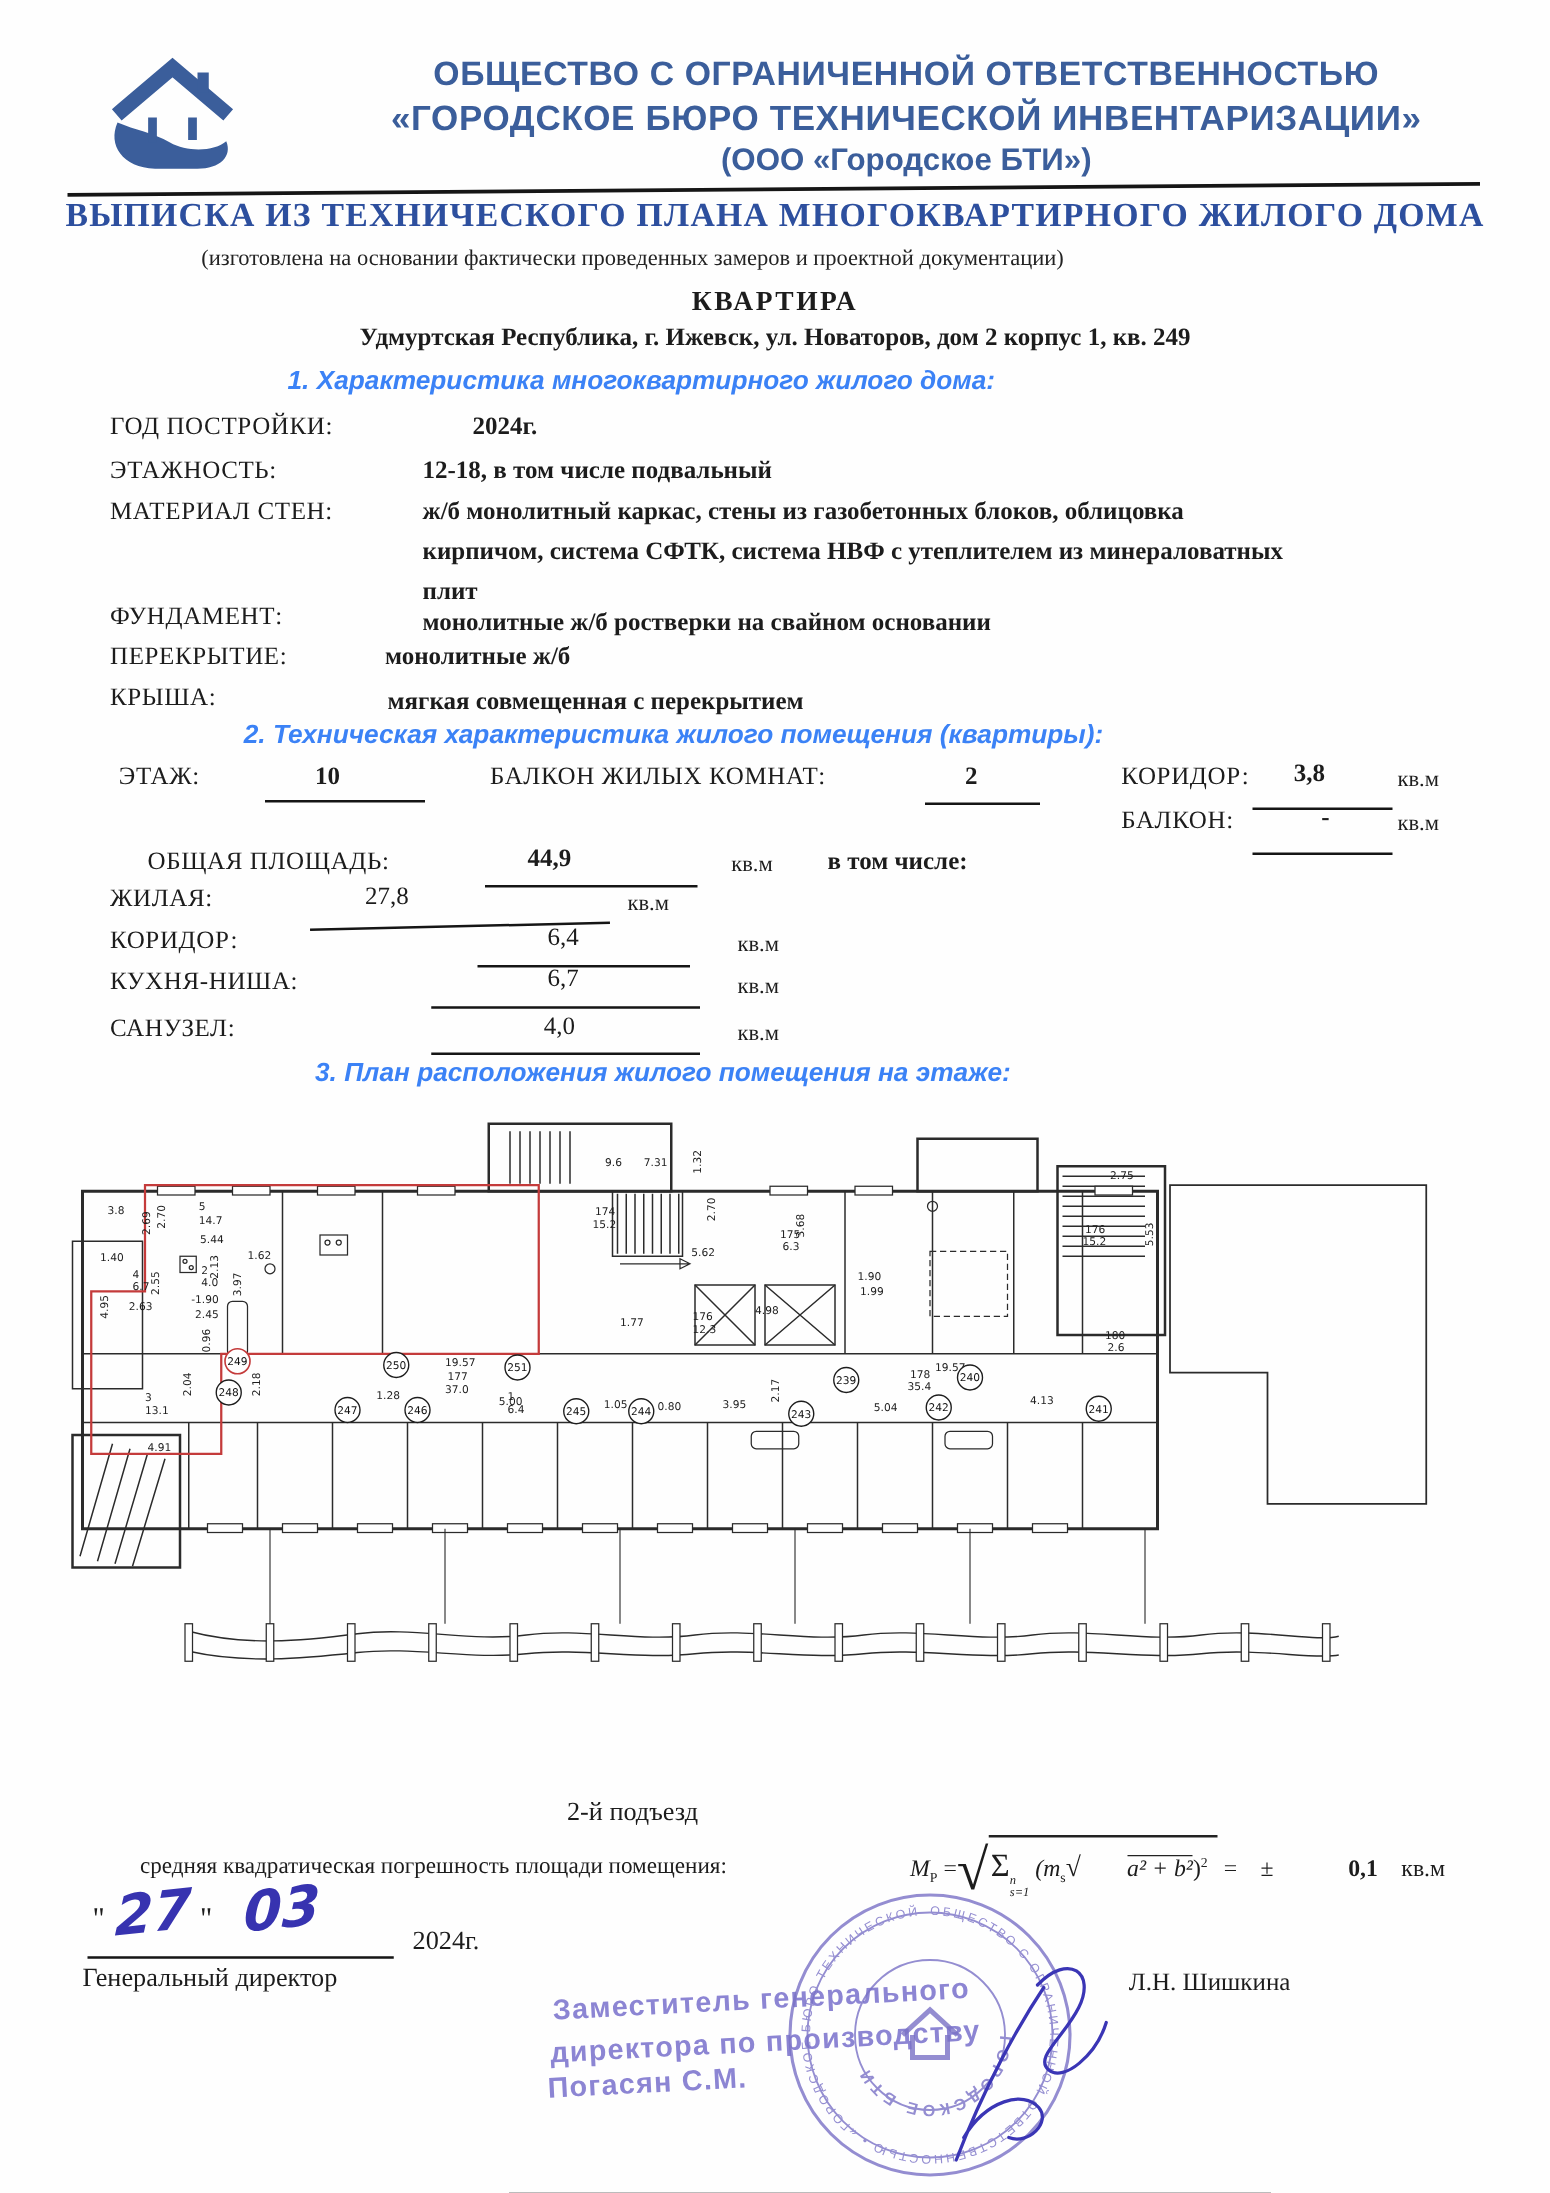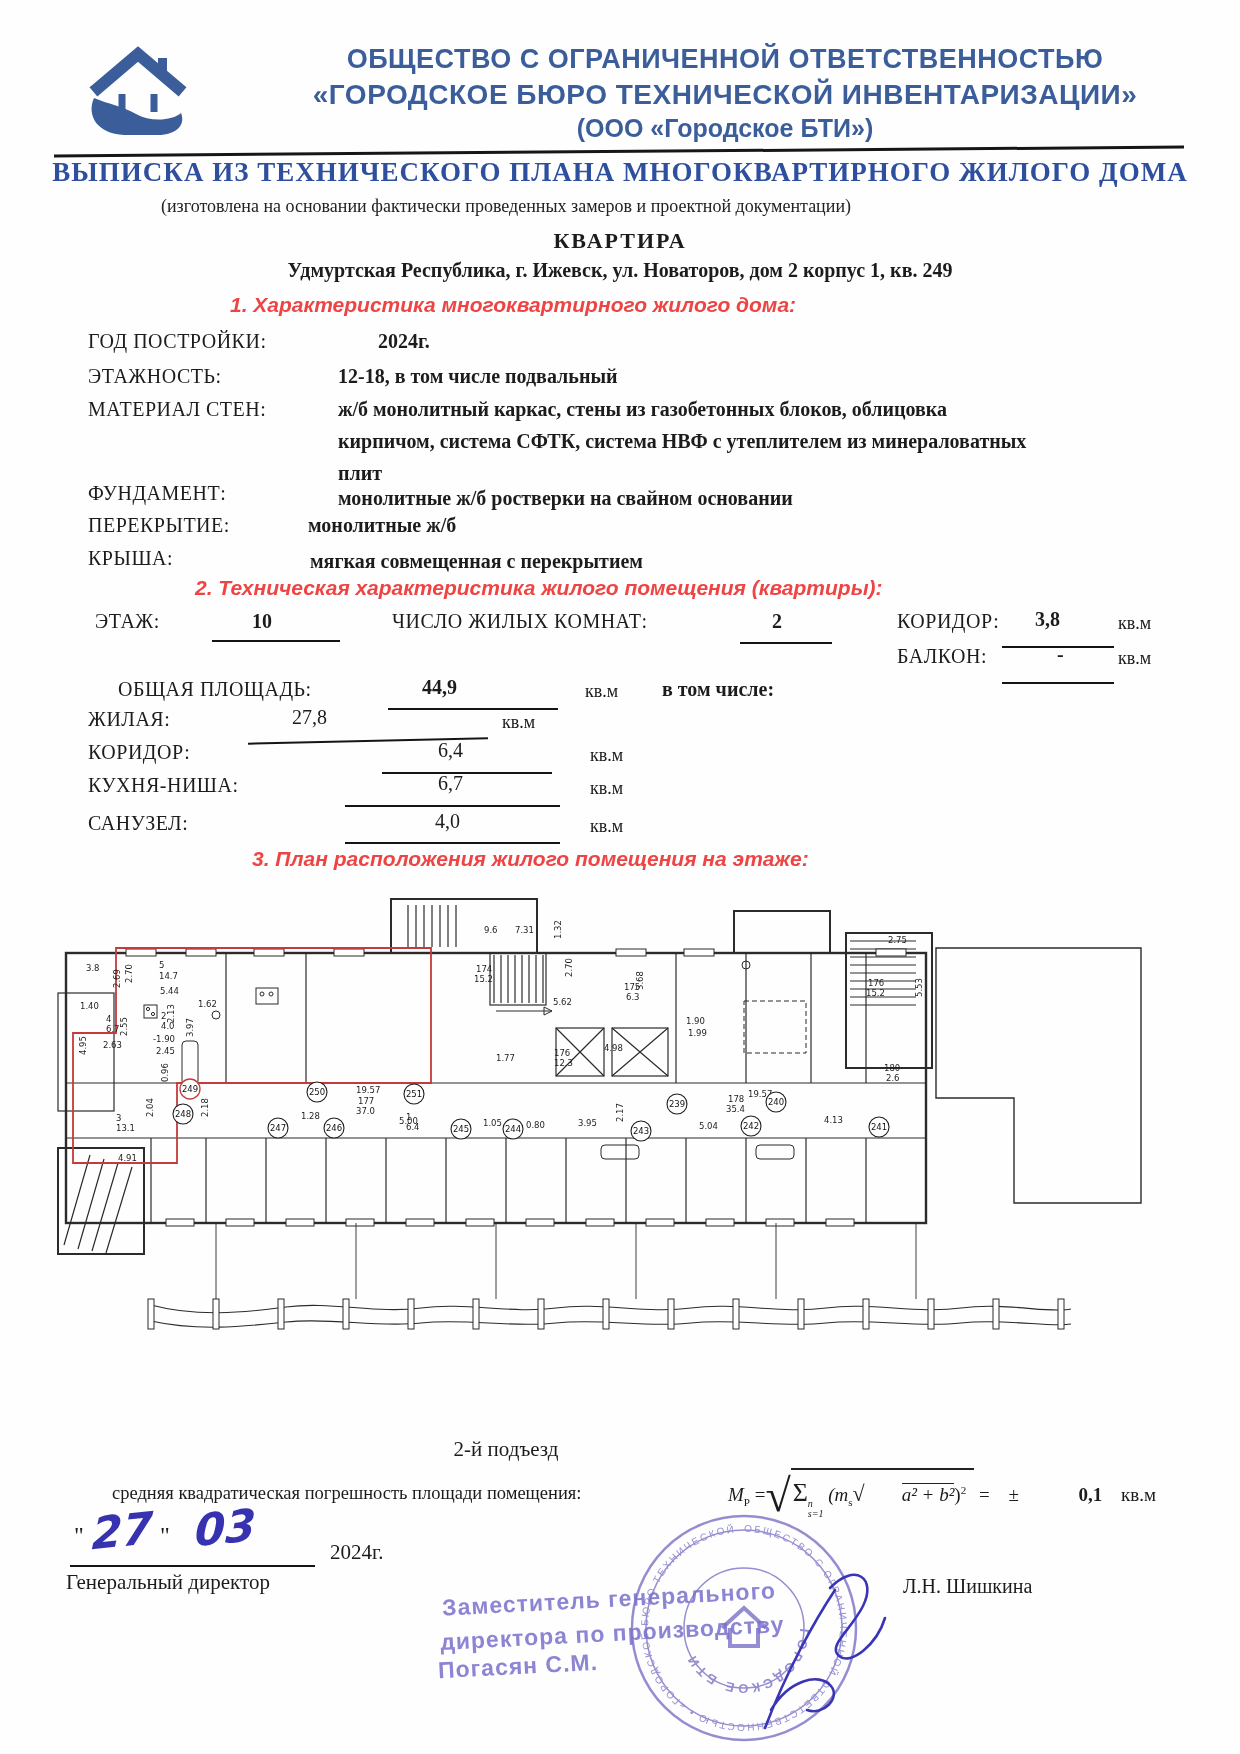--- a/index.html
+++ b/index.html
@@ -11,21 +11,21 @@
        font-family:"Liberation Sans",sans-serif;font-weight:bold;color:#3b5e9b;}
   .org .l1{font-size:27px;letter-spacing:.5px;}
   .org .l2{font-size:28px;letter-spacing:.5px;margin-top:4px;}
   .org .l3{font-size:25px;margin-top:3px;}
   .divider{position:absolute;left:54px;top:150px;width:1130px;height:3px;background:#161616;transform:rotate(-0.45deg);}
   .doc-title{position:absolute;left:0;top:157px;width:1240px;text-align:center;color:#2d4f9e;
              font-weight:bold;font-size:27px;letter-spacing:1px;}
   .doc-sub{position:absolute;left:0;top:196px;width:1012px;text-align:center;font-size:18px;color:#222;}
   .doc-type{position:absolute;left:0;top:228px;width:1240px;text-align:center;font-weight:bold;font-size:22px;letter-spacing:2px;}
   .address{position:absolute;left:0;top:259px;width:1240px;text-align:center;font-weight:bold;font-size:20px;}
-  .sec-h{position:absolute;font-family:"Liberation Sans",sans-serif;font-style:italic;font-weight:bold;font-size:21px;color:#ef4444;}
+  .sec-h{position:absolute;font-family:"Liberation Sans",sans-serif;font-style:italic;font-weight:bold;font-size:21px;color:#3b82f6;}
   .f-label{position:absolute;left:88px;font-size:20px;letter-spacing:.5px;}
   .f-value{position:absolute;font-weight:bold;font-size:20px;}
   .u-line{position:absolute;height:2px;background:#151515;}
   .kvm{position:absolute;font-size:18px;}
   
   .plan-wrap{position:absolute;left:56px;top:893px;width:1128px;height:485px;}
   svg text.pl{font:8.5px "DejaVu Sans",sans-serif;fill:#1d1d1d;}
   svg text.pn{font:8.5px "DejaVu Sans",sans-serif;fill:#111;text-anchor:middle;}
   svg .unit circle{fill:#fff;stroke:#1d1d1d;stroke-width:1.1;}
   svg .unit.red circle{stroke:#c43b3b;stroke-width:1.3;}
@@ -102,21 +102,21 @@
   <div class="f-value" style="left:308px;top:514px">монолитные ж/б</div>
 
   <div class="f-label" style="top:547px">КРЫША:</div>
   <div class="f-value" style="left:310px;top:550px">мягкая совмещенная с перекрытием</div>
 
   <div class="sec-h" style="left:195px;top:576px">2. Техническая характеристика жилого помещения (квартиры):</div>
 
   <div class="f-label" style="left:95px;top:610px">ЭТАЖ:</div>
   <div class="f-value" style="left:252px;top:610px">10</div>
   <div class="u-line" style="left:212px;top:640px;width:128px"></div>
-  <div class="f-label" style="left:392px;top:610px">ЧИСЛО ЖИЛЫХ КОМНАТ:</div>
+  <div class="f-label" style="left:392px;top:610px">БАЛКОН ЖИЛЫХ КОМНАТ:</div>
   <div class="f-value" style="left:772px;top:610px">2</div>
   <div class="u-line" style="left:740px;top:642px;width:92px"></div>
   <div class="f-label" style="left:897px;top:610px">КОРИДОР:</div>
   <div class="f-value" style="left:1035px;top:608px">3,8</div>
   <div class="kvm" style="left:1118px;top:613px">кв.м</div>
   <div class="u-line" style="left:1002px;top:646px;width:112px"></div>
 
   <div class="f-label" style="left:897px;top:645px">БАЛКОН:</div>
   <div class="f-value" style="left:1057px;top:643px">-</div>
   <div class="kvm" style="left:1118px;top:648px">кв.м</div>

